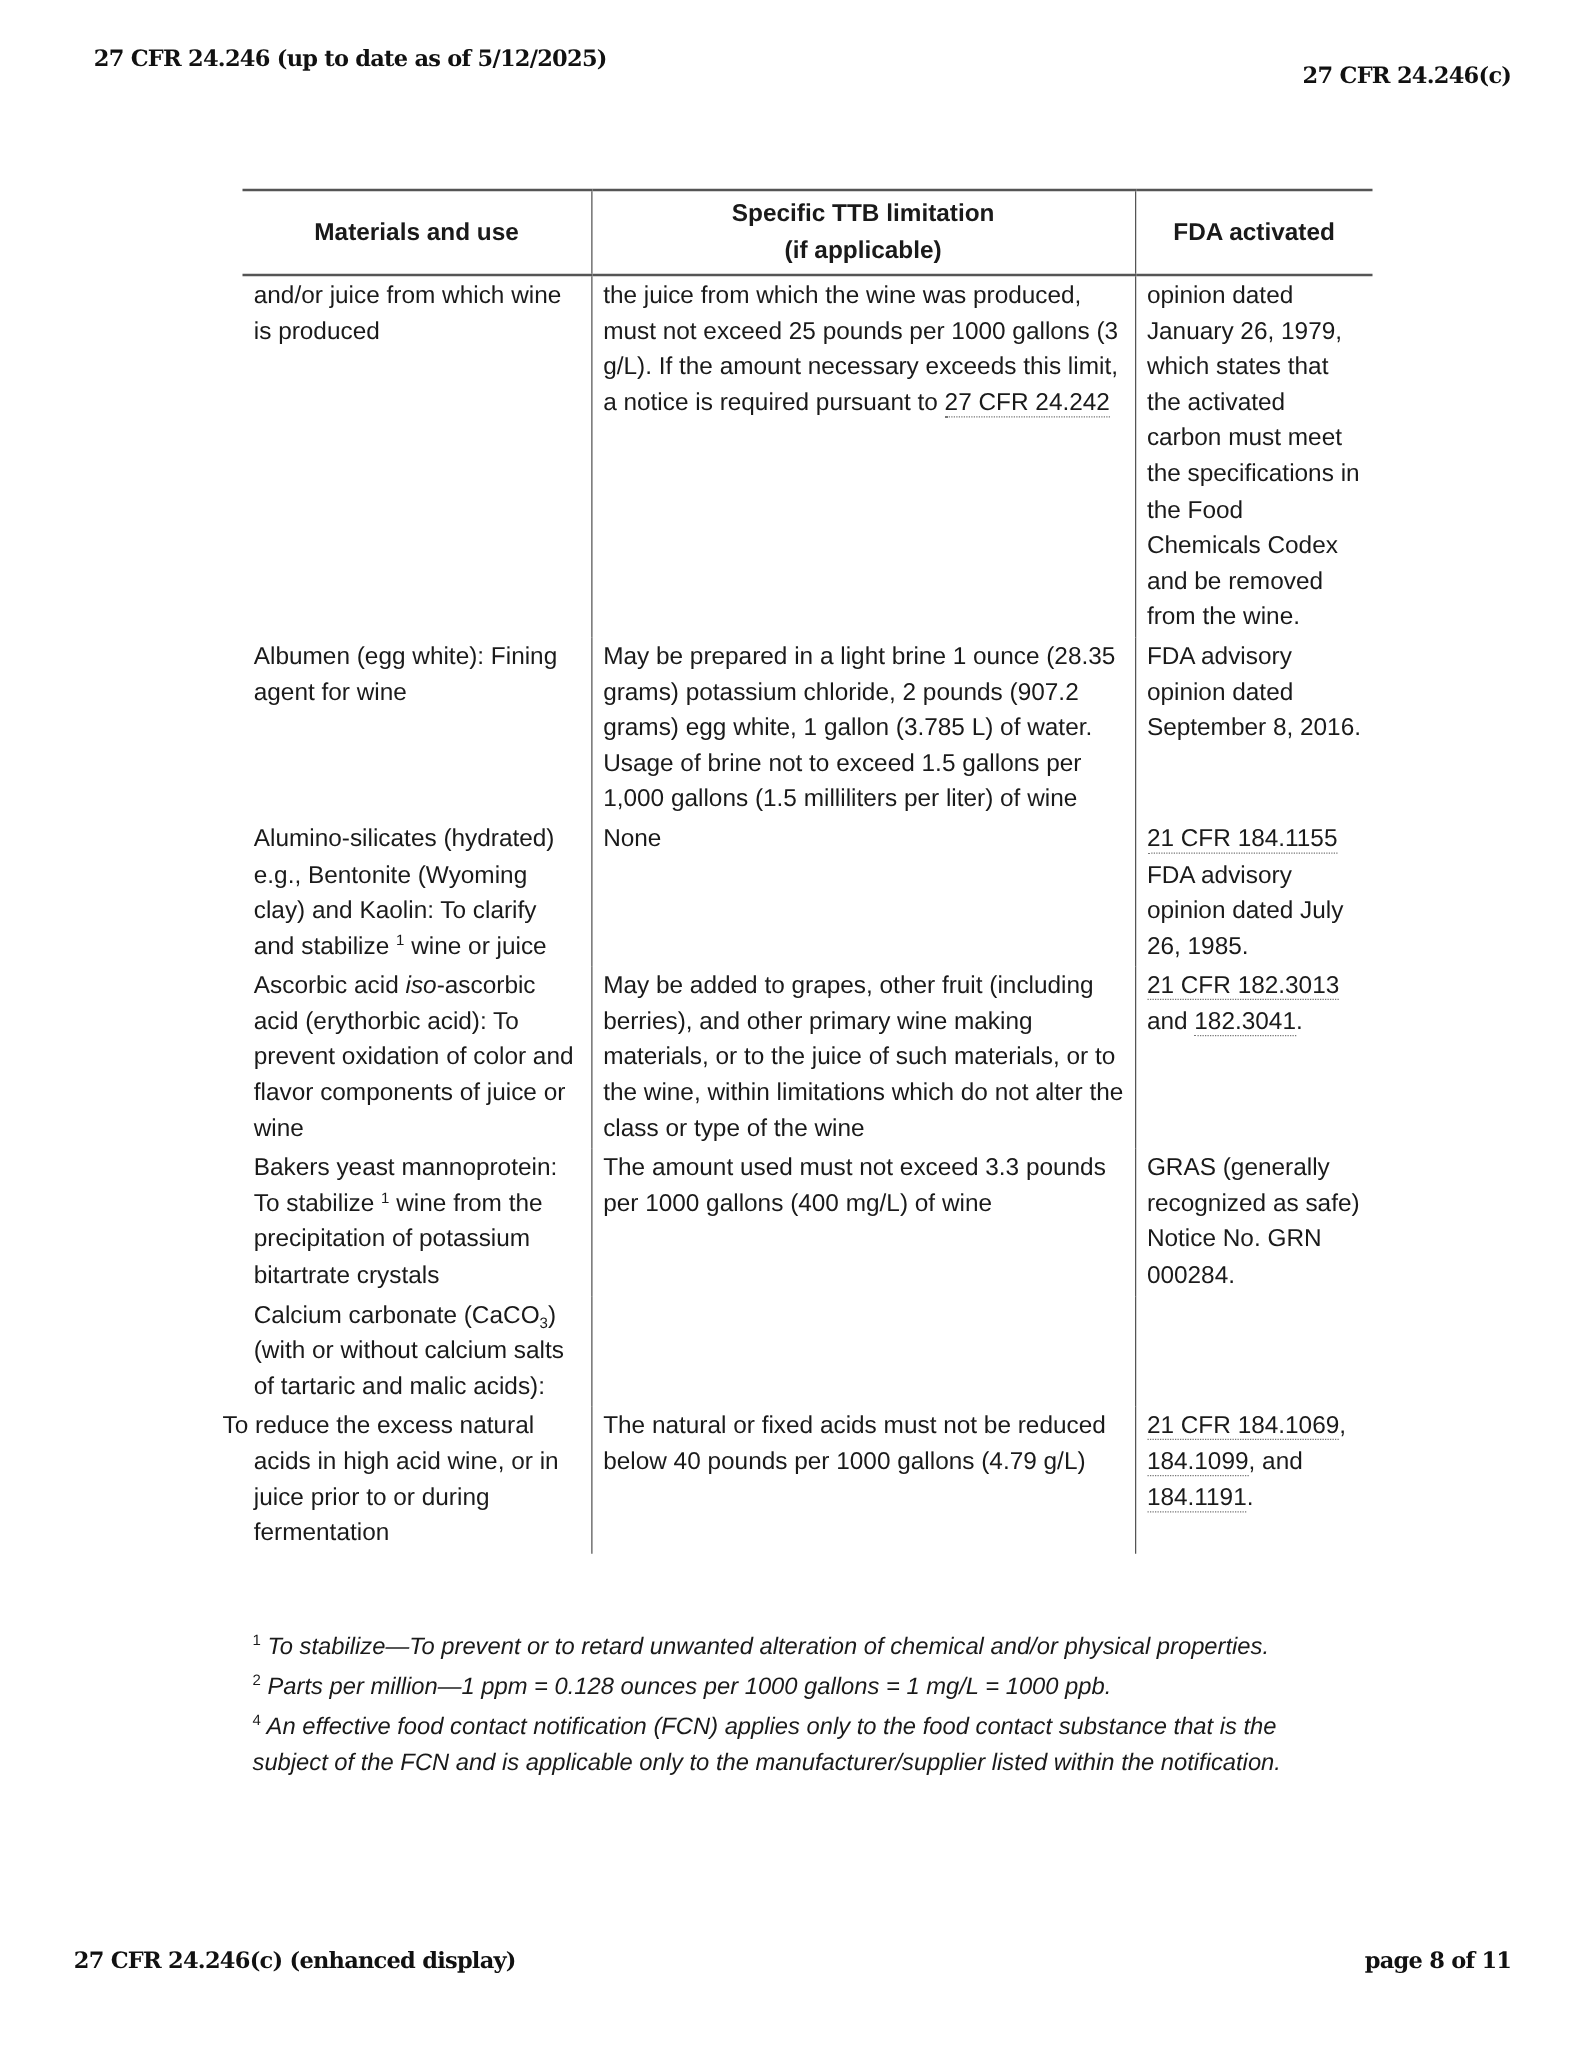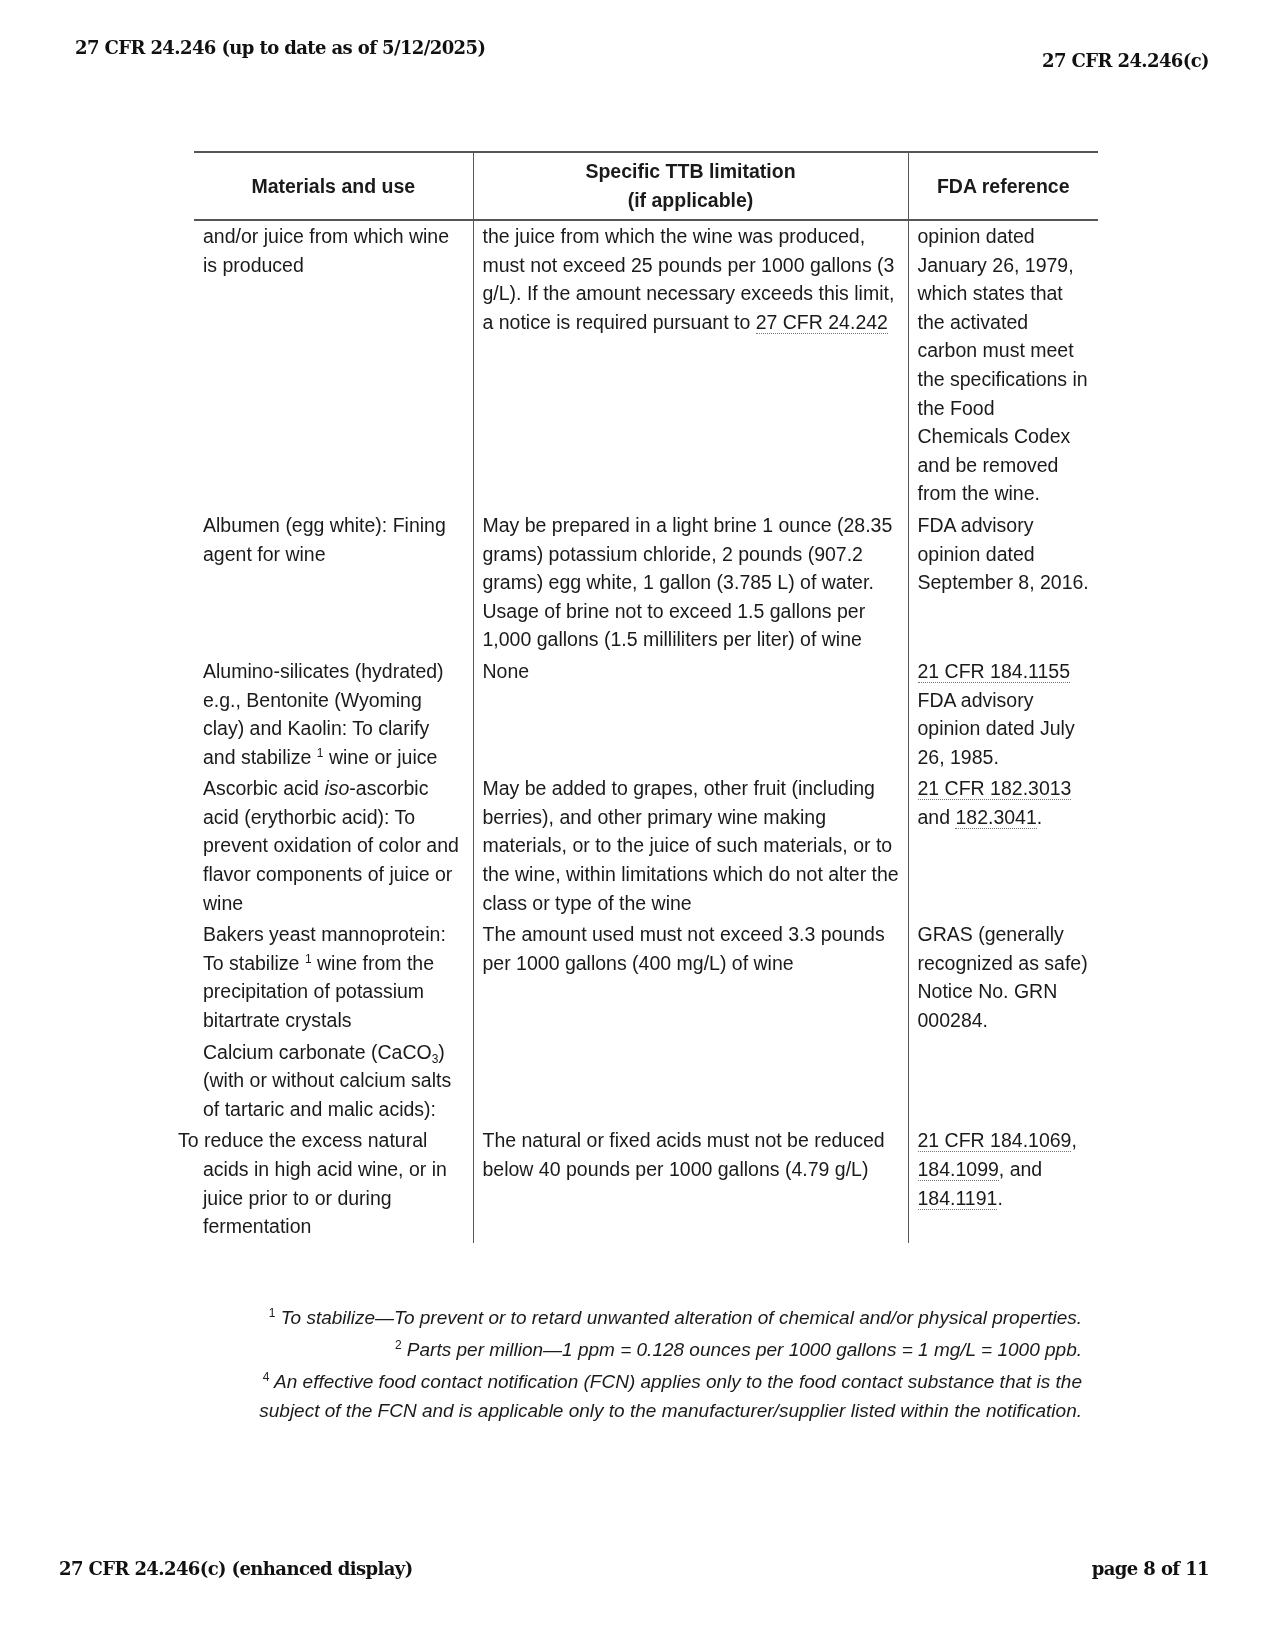--- a/index.html
+++ b/index.html
@@ -16,21 +16,21 @@
   table.reg td { vertical-align: top; padding: 1px 8px 2px 9px; }
   table.reg th + th, table.reg td + td { border-left: 1.5px solid #555; }
   col.c1 { width: 279px; } col.c2 { width: 435px; } col.c3 { width: 190px; }
   td.hang { padding-left: 8px; }
   td.hang .first { margin-left: -25px; }
   a.ref { color: inherit; text-decoration: none; border-bottom: 1.5px dotted #777; }
   sup { font-size: 12px; line-height: 0; vertical-align: 7px; }
   sub { font-size: 12px; line-height: 0; vertical-align: -4px; }
 
   .notes { position: absolute; left: 202px; top: 1303px; width: 880px; font-size: 19px; line-height: 29px; font-style: italic; color: #1a1a1a; }
-  .notes p { margin: 0 0 3px 0; text-align: right; }
+  .notes p { margin: 0 0 3px 0; }
   .notes sup { font-style: normal; }
 </style>
 </head>
 <body>
 
 <div class="hdr hdr-left">
   <div>27 CFR 24.246 (up to date as of 5/12/2025)</div>
 </div>
 <div class="hdr hdr-right">27 CFR 24.246(c)</div>
 
@@ -40,21 +40,21 @@
       <col class="c2">
       <col class="c3">
     </colgroup>
   <thead>
     <tr>
       <th>Materials and use</th>
       <th>
         <div>Specific TTB limitation</div>
         <div>(if applicable)</div>
       </th>
-      <th>FDA reference</th>
+      <th>FDA activated</th>
     </tr>
   </thead>
   <tbody>
     <tr>
       <td>and/or juice from which wine is produced</td>
       <td><span>the juice from which the wine was produced, must not exceed 25 pounds per 1000 gallons (3 g/L). If the amount necessary exceeds this limit, a notice is required pursuant to </span><a class="ref" href="#">27 CFR 24.242</a></td>
       <td>opinion dated January 26, 1979, which states that the activated carbon must meet the specifications in the Food Chemicals Codex and be removed from the wine.</td>
     </tr>
     <tr>
       <td>Albumen (egg white): Fining agent for wine</td>

